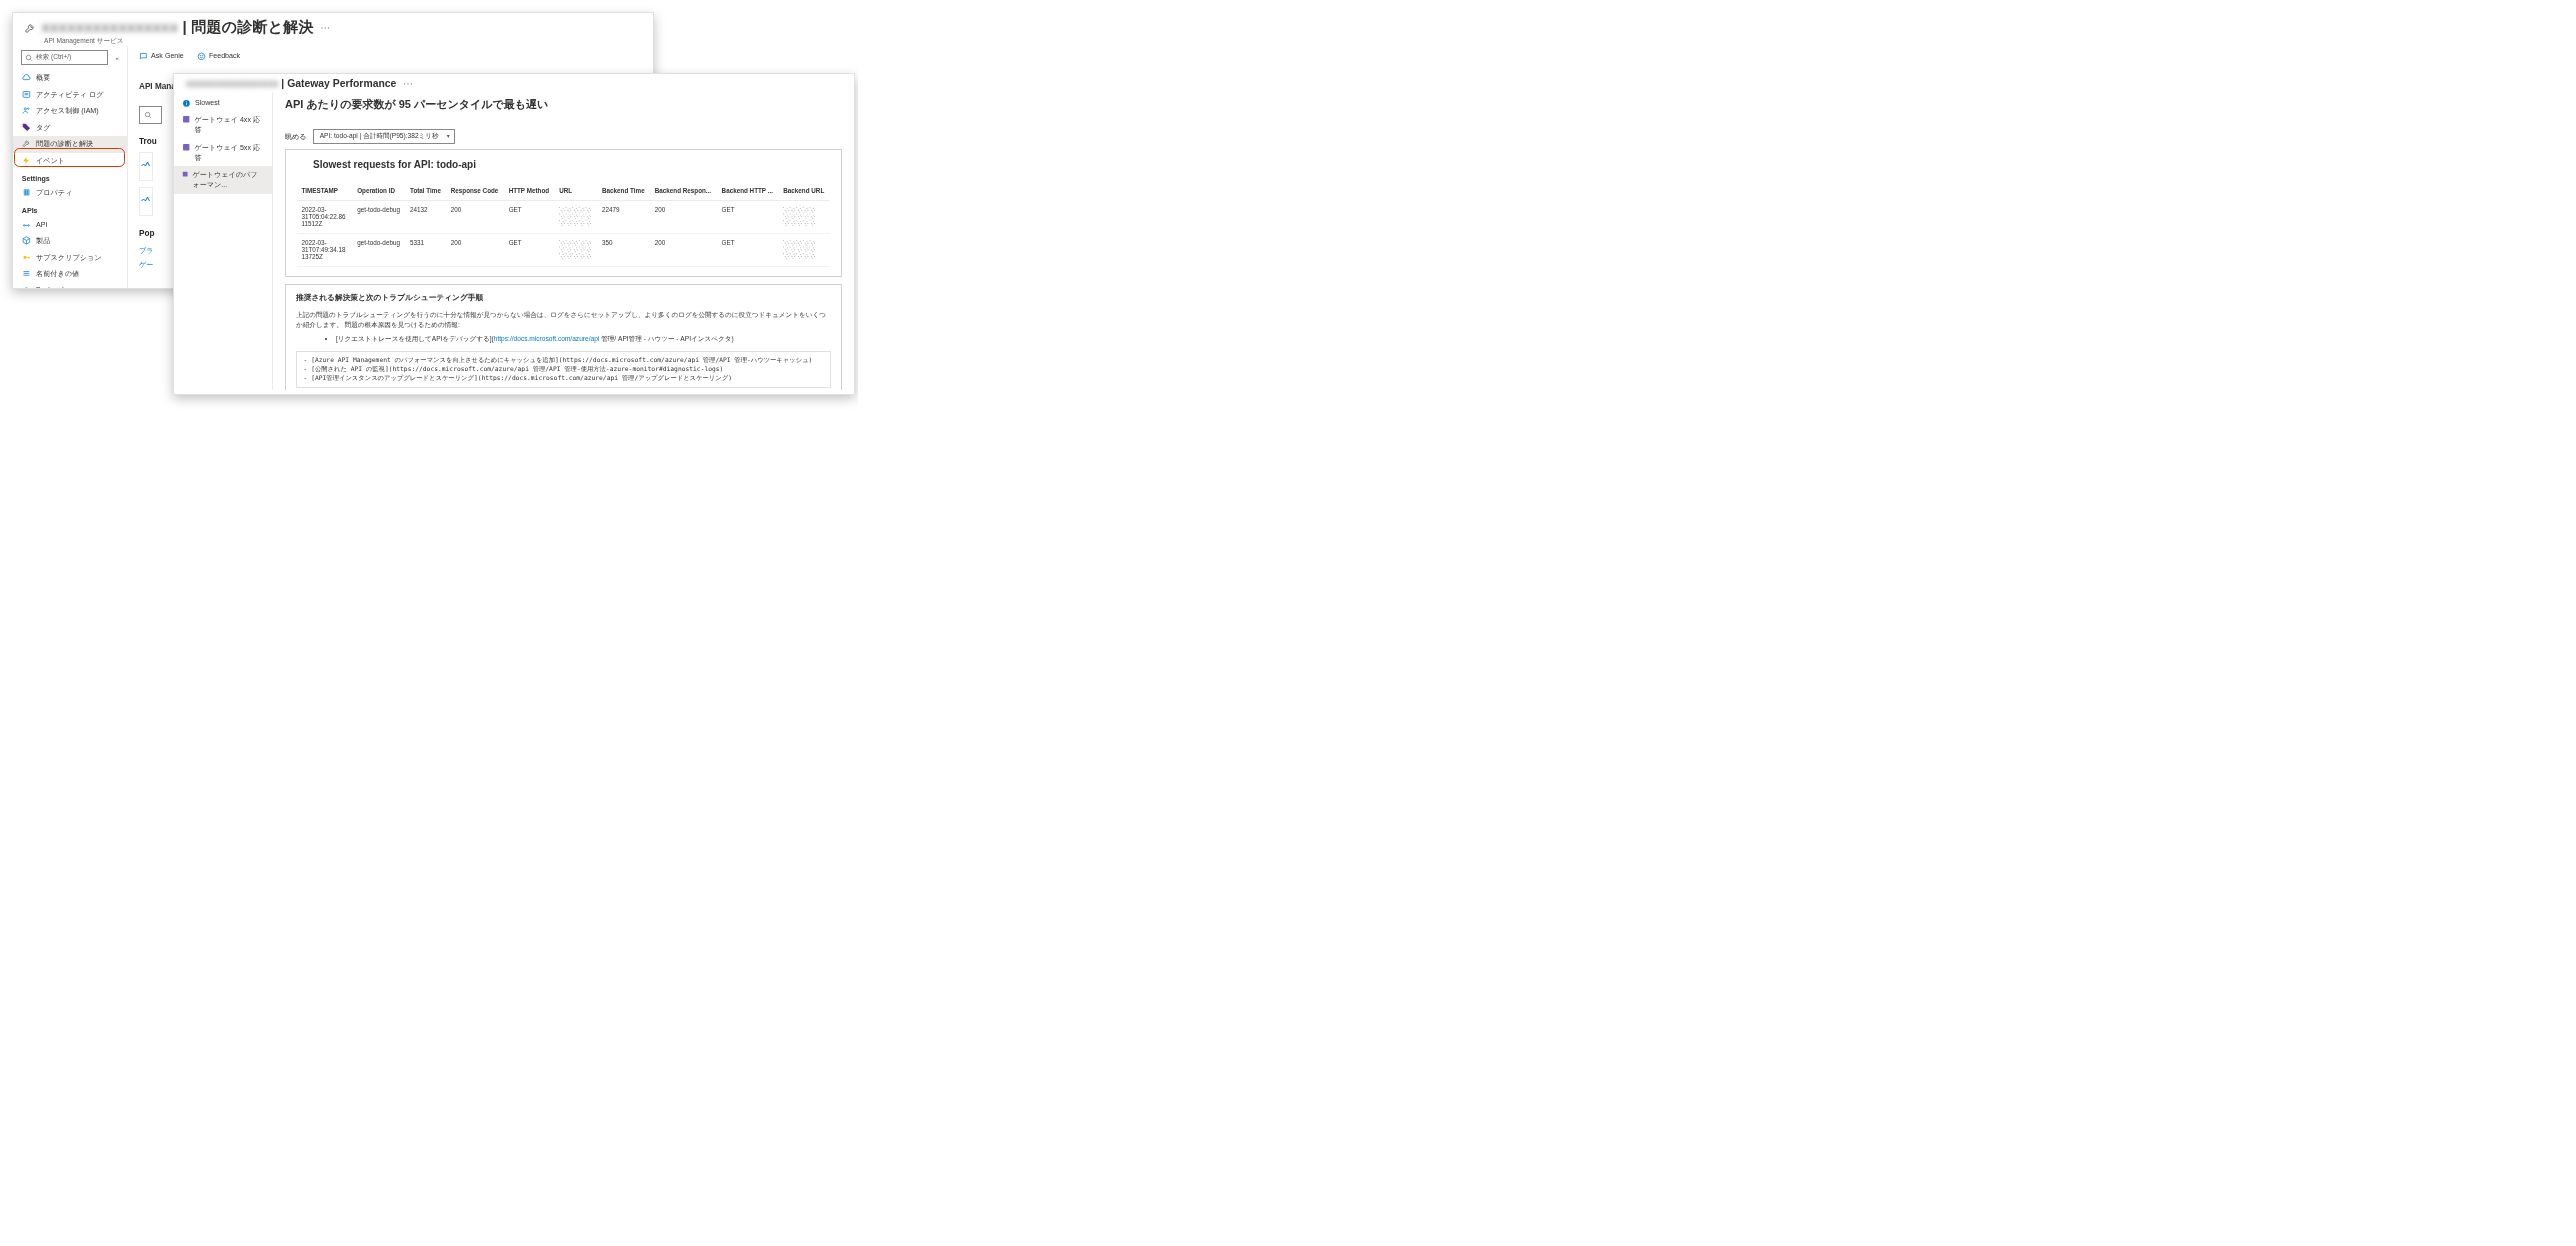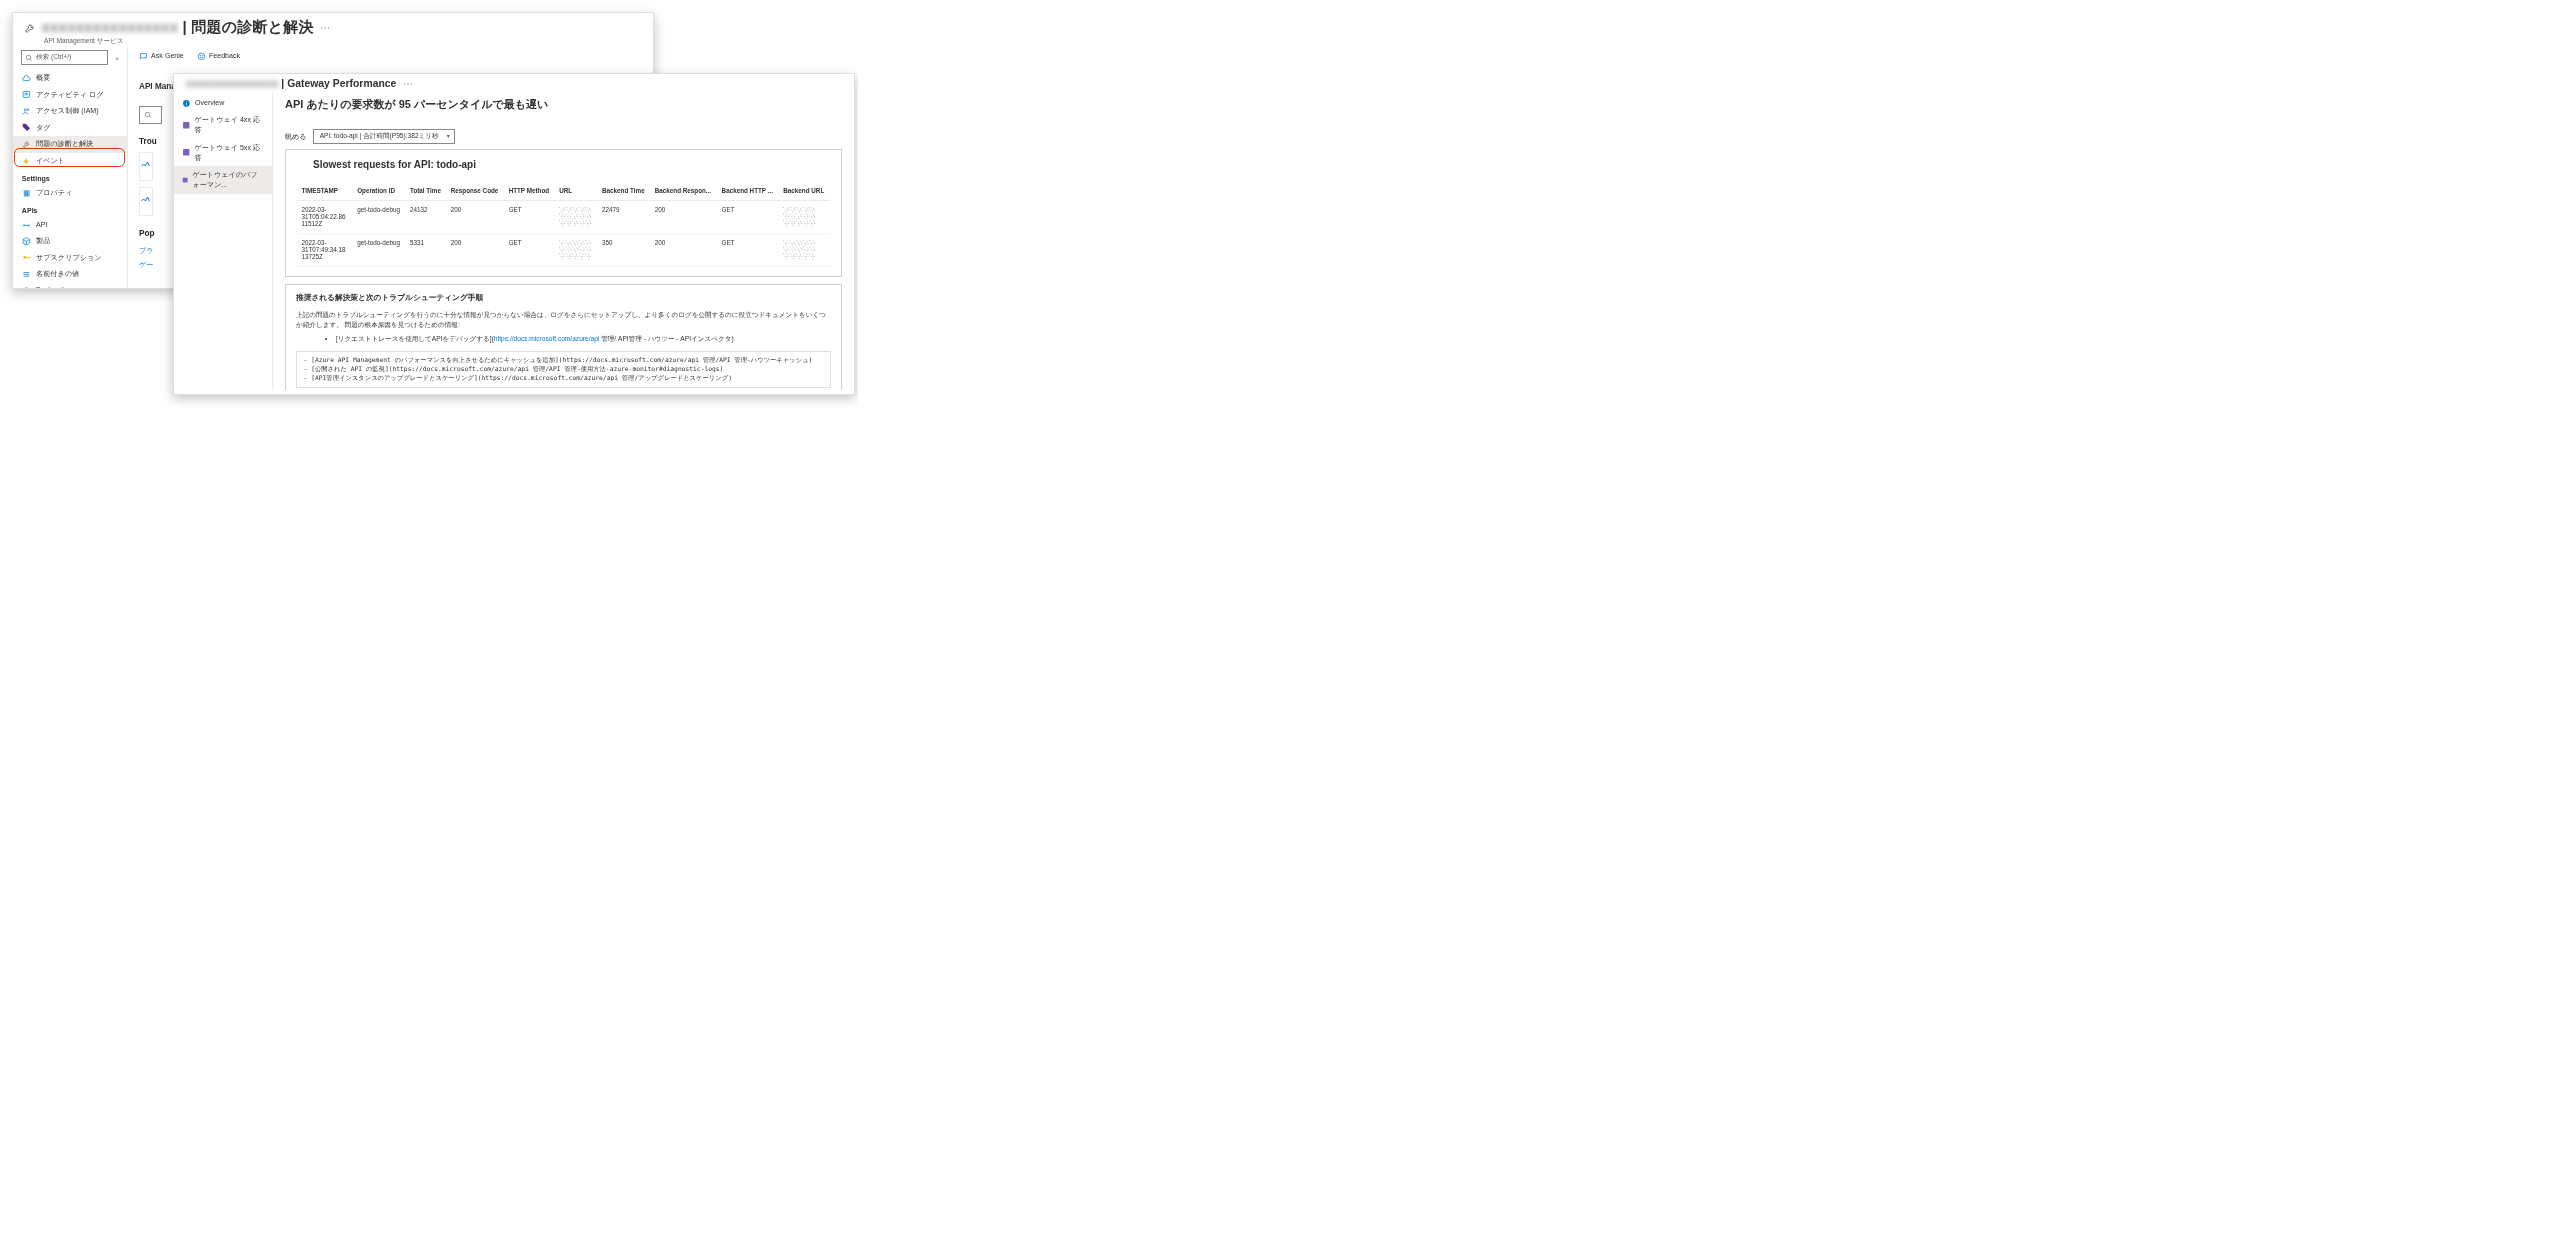--- a/index.html
+++ b/index.html
@@ -94,21 +94,20 @@
     font-size: 6px;
   }
   .nav-group-title {
     font-size: 7.1px;
     font-weight: 600;
     padding: 5.5px 8.8px 2.2px 8.8px;
     color: #323130;
   }
   .nav-item {
     display: flex;
-    align-items: center;
     padding: 3.3px 8.8px;
     cursor: pointer;
     font-size: 7.1px;
   }
   .nav-item.selected {
     background: #edebe9;
   }
   .nav-item .ico {
     width: 8.8px; height: 8.8px;
     margin-right: 5.5px;
@@ -511,21 +510,21 @@
   <div class="fp-body">
     <div class="fp-side">
       <div class="nav-item">
         <span class="ico ov-ico">
           <svg viewBox="0 0 24 24" fill="currentColor">
               <circle cx="12" cy="12" r="9"></circle>
               <rect x="11" y="10" width="2" height="7" fill="#fff"></rect>
               <rect x="11" y="6" width="2" height="2" fill="#fff"></rect>
             </svg>
         </span>
-        <span>Overview</span>
+        <span>Slowest</span>
       </div>
       <div class="nav-item">
         <span class="ico">
           <svg viewBox="0 0 24 24" fill="currentColor">
               <rect x="3" y="3" width="18" height="18" rx="2"></rect>
             </svg>
         </span>
         <span>ゲートウェイ 4xx 応答</span>
       </div>
       <div class="nav-item">

